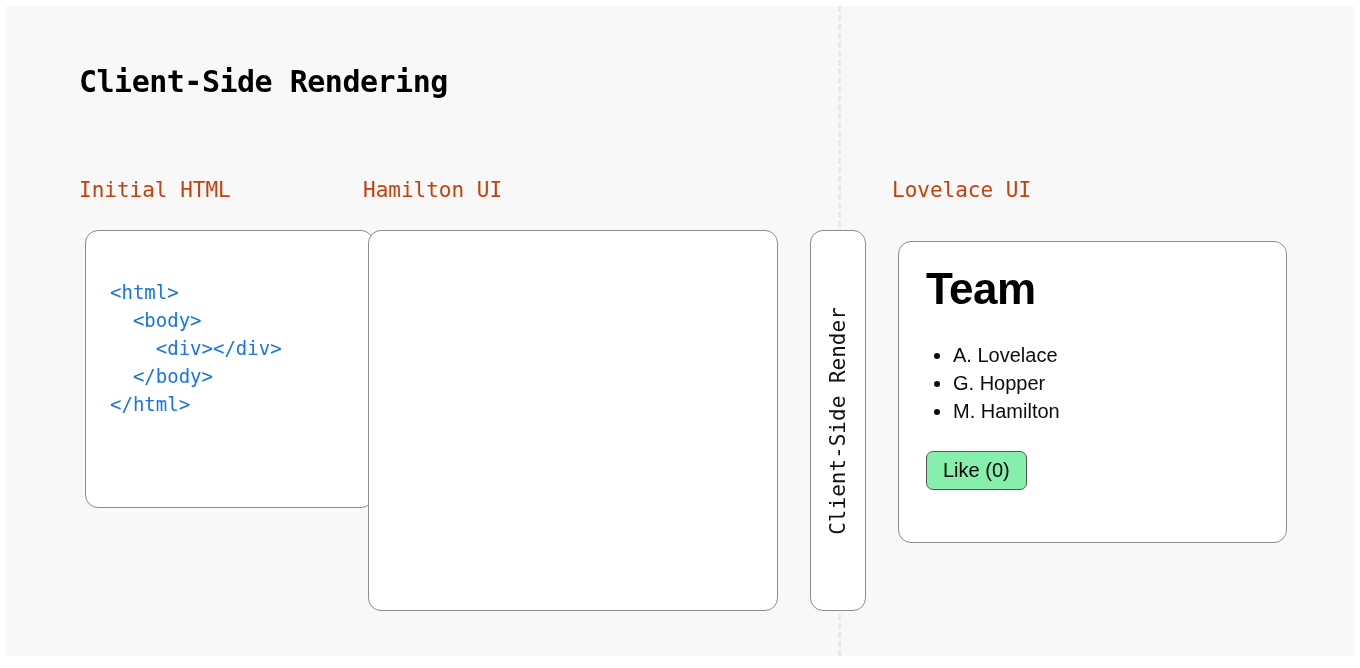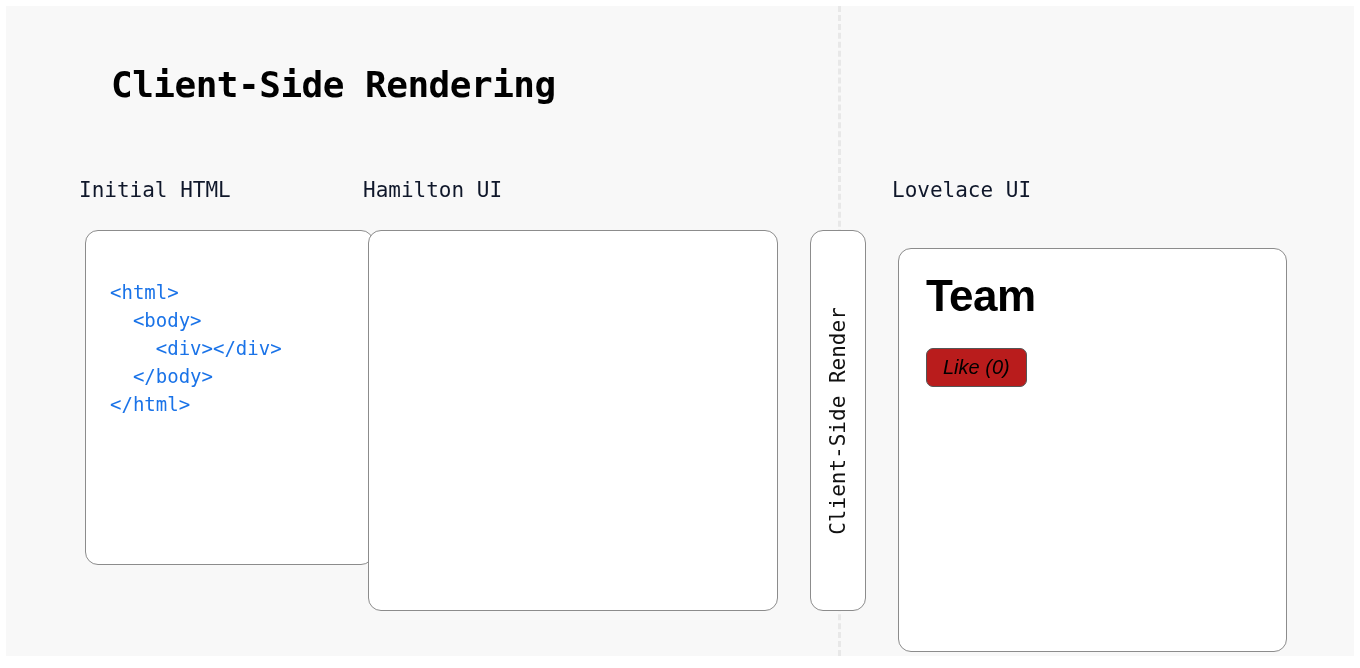--- a/index.html
+++ b/index.html
@@ -33,73 +33,72 @@
     height: 650px;
     border-left: 3px dashed #e8e8e8;
   }
 
   
   .diagram-title {
     position: absolute;
     left: 73px;
     top: 58px;
     font-family: "DejaVu Sans Mono", monospace;
-    font-size: 36px;
+    font-size: 30px;
     font-weight: 700;
     letter-spacing: -0.5px;
     color: #000000;
     white-space: nowrap;
-    margin-left: 32px;
   }
 
   
   .col-caption {
     position: absolute;
     font-family: "DejaVu Sans Mono", monospace;
     font-size: 21px;
     font-weight: 400;
-    color: #0f172a;
+    color: #c2410c;
     white-space: nowrap;
   }
   .cap-initial-html { left: 73px;  top: 172px; }
   .cap-initial-ui   { left: 357px; top: 172px; }
   .cap-rendered-ui  { left: 886px; top: 172px; }
 
   
   .panel {
     position: absolute;
     background: #ffffff;
     border: 1.6px solid #8c8c8c;
     border-radius: 13px;
     box-sizing: border-box;
   }
 
   .panel-initial-html {
     left: 79px;
     top: 224px;
     width: 289px;
-    height: 335px;
+    height: 278px;
   }
   .panel-initial-ui {
     left: 362px;
     top: 224px;
     width: 410px;
     height: 381px;
   }
   .panel-render-strip {
     left: 804px;
     top: 224px;
     width: 56px;
     height: 381px;
   }
   .panel-rendered-ui {
     left: 892px;
-    top: 242px;
+    top: 235px;
     width: 389px;
-    height: 404px;
+    height: 302px;
   }
 
   
   .code-block {
     position: absolute;
     left: 24px;
     top: 28px;
     font-family: "DejaVu Sans Mono", monospace;
     font-size: 19px;
     line-height: 28px;
@@ -154,26 +153,25 @@
     margin: 0;
     padding: 0;
   }
   .ui-button {
     margin-top: 26px;
     display: inline-block;
     padding: 7px 16px 8px 16px;
     font-family: "Liberation Sans", sans-serif;
     font-size: 20px;
     color: #000000;
-    background: #b91c1c;
+    background: #86efac;
     border: 1.4px solid #555555;
     border-radius: 7px;
     line-height: 1.1;
     cursor: pointer;
-    font-style: italic;
   }
 </style>
 </head>
 <body>
 
 <div class="canvas">
 
   <div class="divider"></div>
 
   <div class="diagram-title">Client-Side Rendering</div>
@@ -198,17 +196,22 @@
 
   <div class="panel panel-render-strip">
     <div class="render-label">
       <span>Client-Side Render</span>
     </div>
   </div>
 
   <div class="panel panel-rendered-ui">
     <div class="ui-body">
       <div class="ui-heading">Team</div>
+      <ul class="ui-list">
+        <li>A. Lovelace</li>
+        <li>G. Hopper</li>
+        <li>M. Hamilton</li>
+      </ul>
       <button class="ui-button">Like (0)</button>
     </div>
   </div>
 
 </div>
 
 </body></html>

